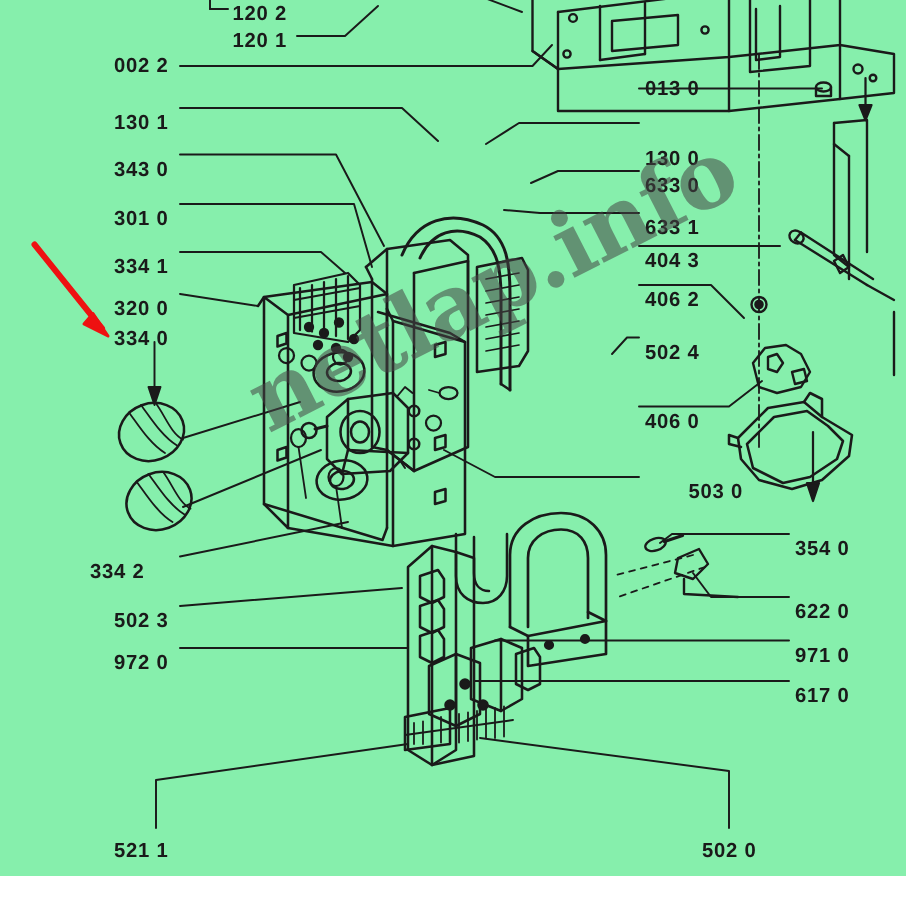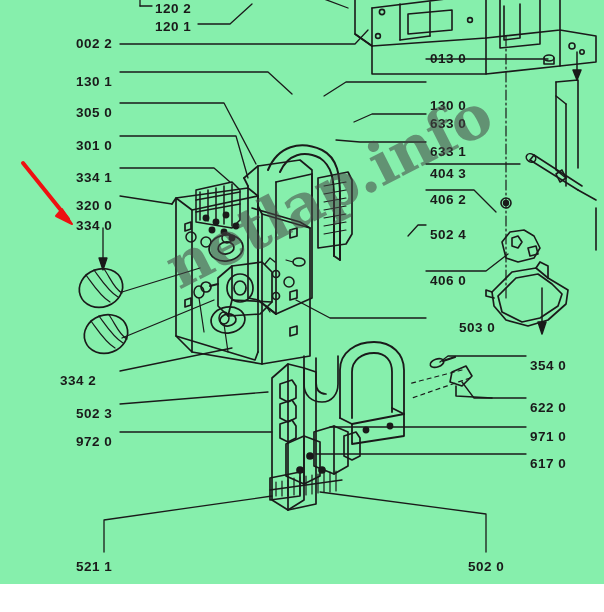--- a/index.html
+++ b/index.html
@@ -338,21 +338,21 @@
       </g>
 
     </g>
   </svg>
 
   <div class="callout-label" style="left:155px; top:2px;">120 2</div>
   <div class="callout-label" style="left:155px; top:20px;">120 1</div>
 
   <div class="callout-label" style="left:76px; top:37px;text-align:center;">002 2</div>
   <div class="callout-label" style="left:76px; top:75px;">130 1</div>
-  <div class="callout-label" style="left:76px; top:106px;">305 0</div>
+  <div class="callout-label" style="left:76px; top:106px;">343 0</div>
   <div class="callout-label" style="left:76px; top:139px;">301 0</div>
   <div class="callout-label" style="left:76px; top:171px;">334 1</div>
   <div class="callout-label" style="left:76px; top:199px;">320 0</div>
   <div class="callout-label" style="left:76px; top:219px;">334 0</div>
   <div class="callout-label" style="left:60px; top:374px;">334 2</div>
   <div class="callout-label" style="left:76px; top:407px;">502 3</div>
   <div class="callout-label" style="left:76px; top:435px;">972 0</div>
   <div class="callout-label" style="left:76px; top:560px;">521 1</div>
 
   <div class="callout-label right-col" style="left:430px; top:52px;">013 0</div>

